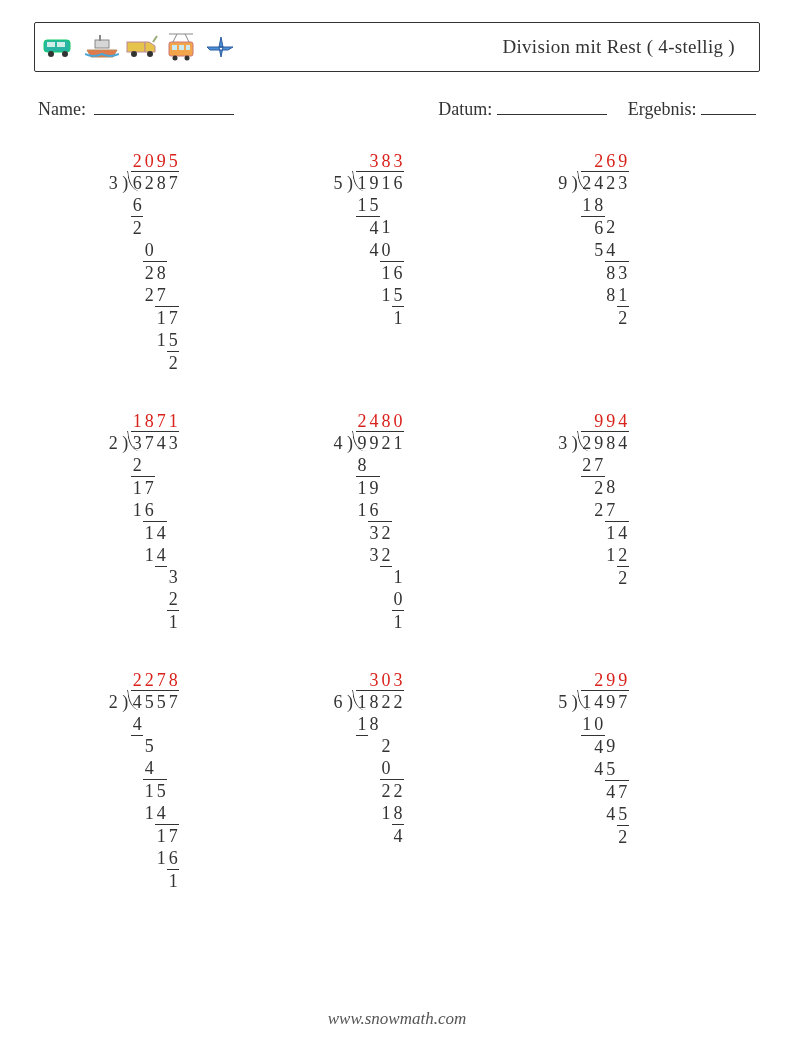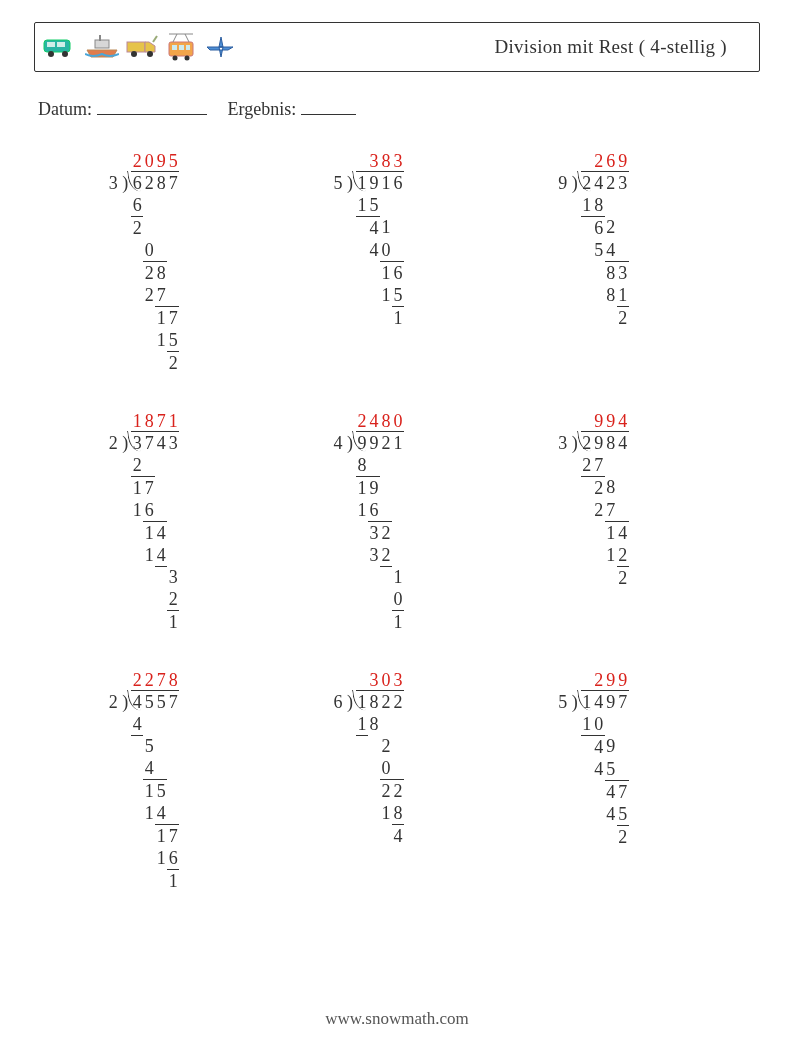--- a/index.html
+++ b/index.html
@@ -12,21 +12,21 @@
     position:relative;
     box-sizing:border-box;
   }
   .header-box{
     margin:22px 34px 0 34px;
     border:1.5px solid #333;
     height:48px;
     display:flex;
     align-items:center;
     justify-content:space-between;
-    padding:0 32px 0 8px;
+    padding:0 24px 0 8px;
     border-radius:2px;
   }
   .icon-row{display:flex;align-items:center;gap:6px}
   .icon-row svg{display:block}
   .title-text{font-size:19px;letter-spacing:.3px;color:#333}
   .meta-row{
     margin:22px 38px 0 38px;
     display:flex;
     font-size:18px;
     justify-content:space-between;
@@ -74,20 +74,21 @@
     border-radius:0 0 0 14px/0 0 0 22px;
     transform:rotate(-8deg);
     transform-origin:top left;
   }
   .footer{
     position:absolute;
     bottom:24px; left:0; right:0;
     text-align:center;
     font-size:17px;
     color:#555;
+    font-style:italic;
   }
 </style>
 </head>
 <body>
 
 <div class="header-box">
   <div class="icon-row">
     <span>
       <svg width="36" height="26" viewBox="0 0 36 26">
           <rect x="1" y="6" width="26" height="12" rx="3" fill="#29b5a4" stroke="#1c6"></rect>
@@ -128,20 +129,24 @@
     <span>
       <svg width="34" height="30" viewBox="0 0 34 30">
           <path d="M4 15 l26 0 l-5 3 l-18 0 z M18 5 l2 10 l-4 0 z M18 25 l2 -10 l-4 0 z" fill="#4e8fd6" stroke="#2c5ea0"></path>
         </svg>
     </span>
   </div>
   <div class="title-text">Division mit Rest ( 4-stellig )</div>
 </div>
 
 <div class="meta-row">
+  <div class="meta-left">
+    <span>Name:</span>
+    <span class="uline n"></span>
+  </div>
   <div class="meta-right">
     <span><span>Datum:</span> <span class="uline d"></span></span>
     <span><span>Ergebnis:</span> <span class="uline e"></span></span>
   </div>
 </div>
 
 <div class="grid" id="grid">
     <div class="grid-row">
       <div class="problem">
         <div class="line quotient">

